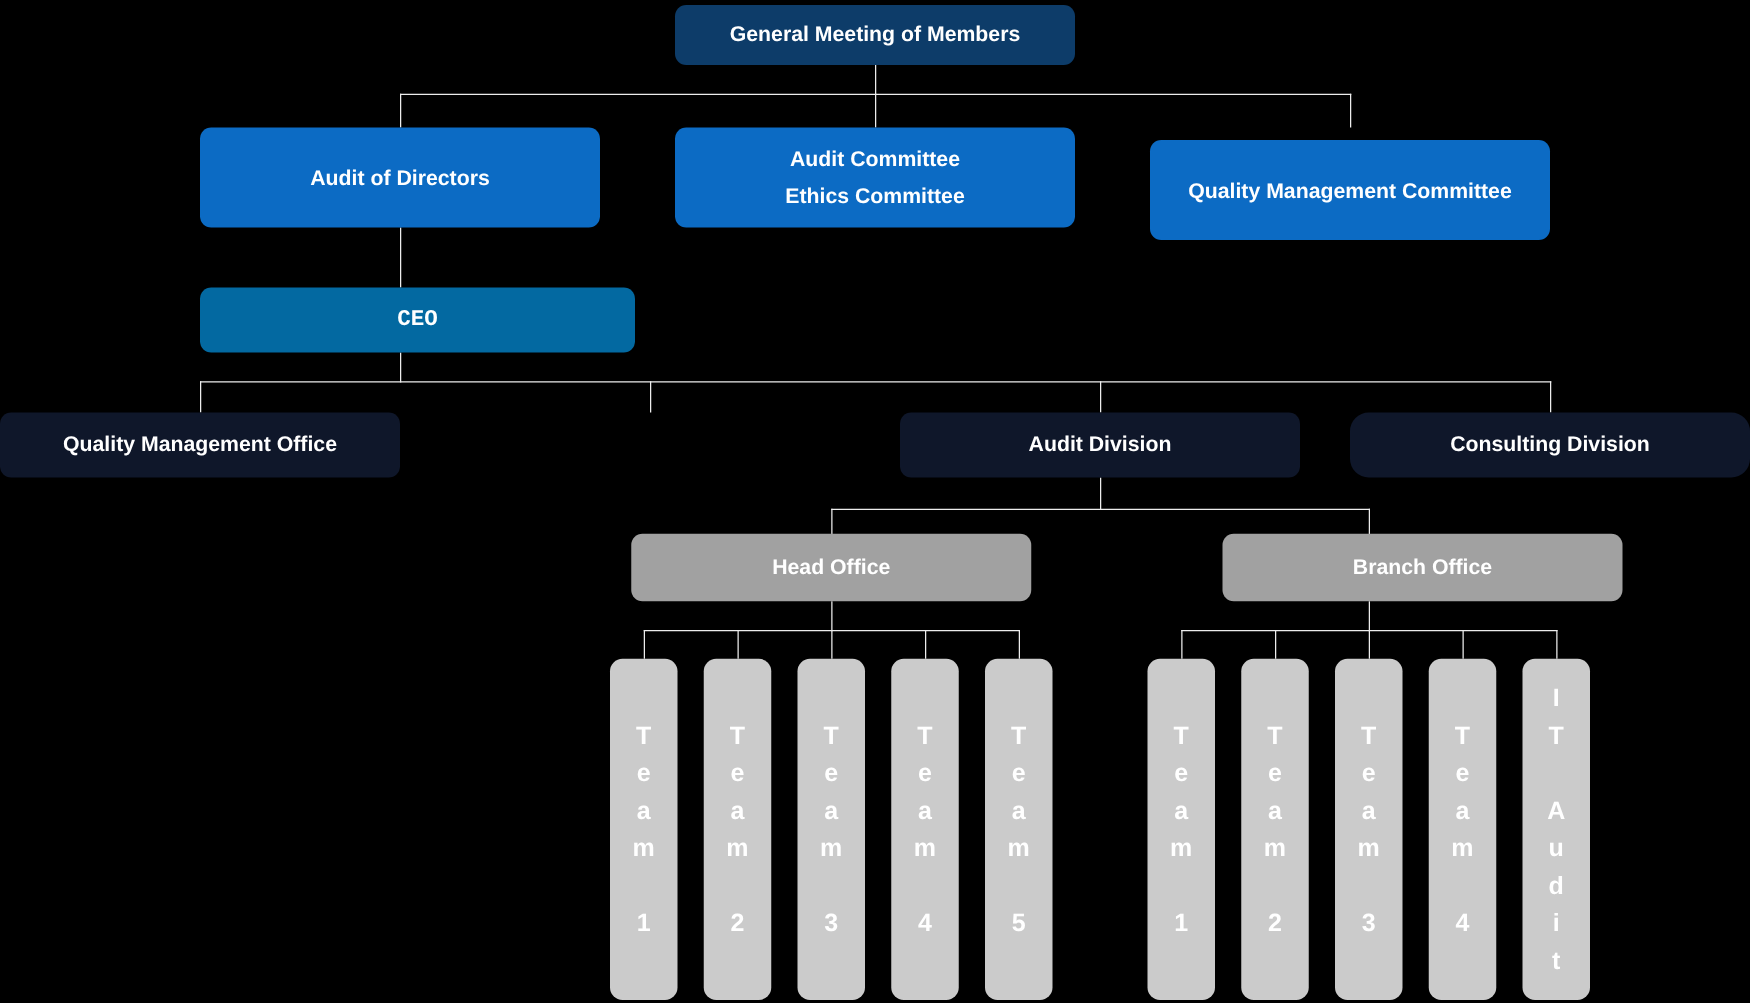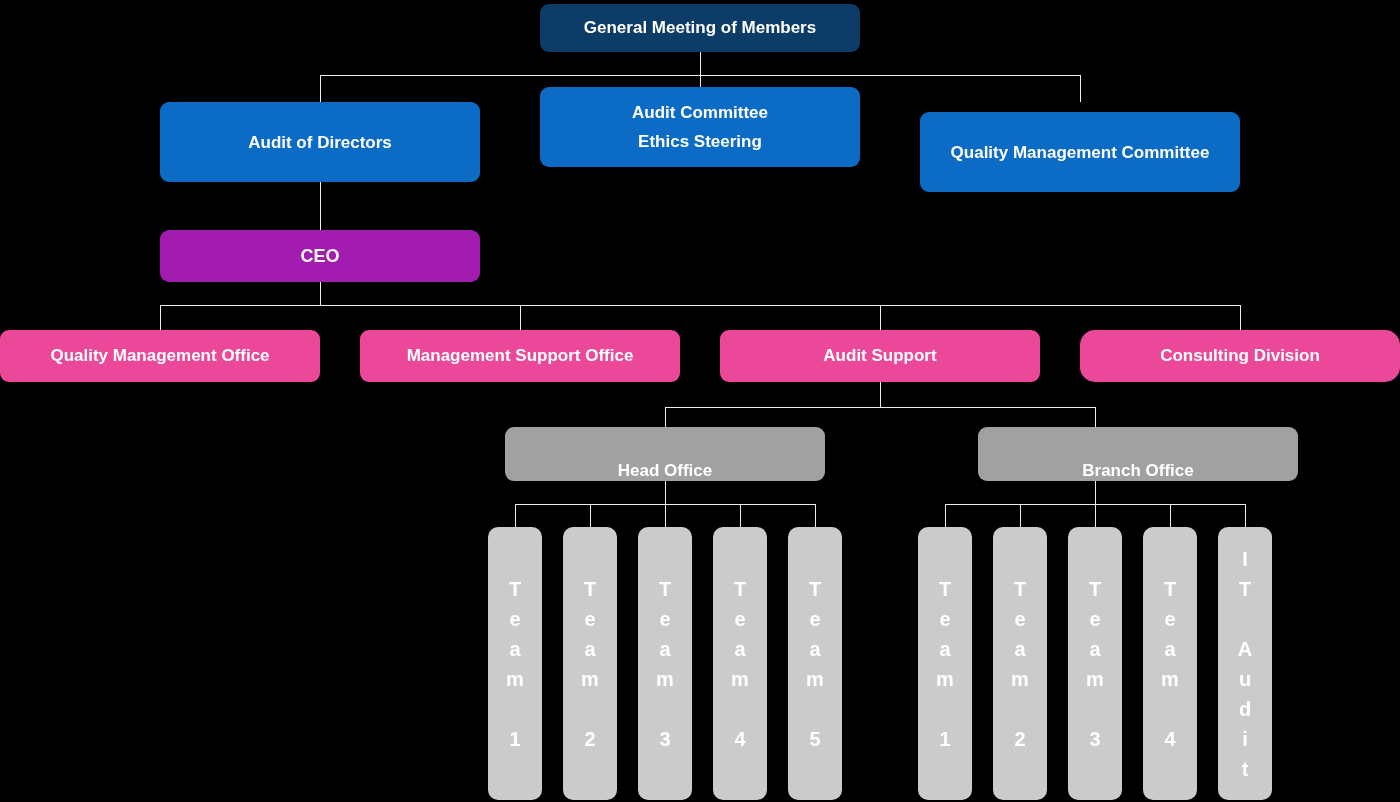--- a/index.html
+++ b/index.html
@@ -3,23 +3,23 @@
 <meta charset="utf-8">
 <style>
   html,body{margin:0;padding:0;background:#000;}
   body{width:1400px;height:802px;overflow:hidden;font-family:"Liberation Sans",sans-serif;}
   .canvas{position:relative;width:1400px;height:802px;background:#000000;}
   .node{position:absolute;display:flex;flex-direction:column;align-items:center;justify-content:center;
         color:#ffffff;text-align:center;box-sizing:border-box;}
   .node span{display:block;}
   .root-box{width:320px;height:48px;background:#0d3c69;border-radius:9px;font-size:17px;font-weight:700;}
   .committee-box{width:320px;height:80px;background:#0c6bc4;border-radius:9px;font-size:17px;font-weight:700;line-height:29px;}
-  .ceo-box{width:320px;height:52px;background:#a21caf;border-radius:9px;font-size:18px;font-weight:700;}
-  .division-box{width:320px;height:52px;background:#ec4899;border-radius:9px;font-size:17px;font-weight:700;}
-  .office-box{width:320px;height:54px;background:#a1a1a1;border-radius:9px;font-size:17px;font-weight:600;justify-content:flex-end;}
+  .ceo-box{width:348px;height:52px;background:#0369a1;border-radius:9px;font-size:18px;font-weight:700;font-family:Liberation Mono, monospace;}
+  .division-box{width:320px;height:52px;background:#0f172a;border-radius:9px;font-size:17px;font-weight:700;}
+  .office-box{width:320px;height:54px;background:#a1a1a1;border-radius:9px;font-size:17px;font-weight:600;}
   .team-box{width:54px;height:273px;background:#cbcbcb;border-radius:10px;}
   .vtext{white-space:pre-line;font-size:20px;line-height:30px;font-weight:600;color:#ffffff;text-align:center;}
   .ch,.cv{position:absolute;background:#ededed;}
   .ch{height:1px;}
   .cv{width:1px;}
 </style>
 </head>
 <body>
 
 <div class="canvas">
@@ -55,40 +55,37 @@
   <div class="cv" style="left:1170px;top:504px;height:23px"></div>
   <div class="cv" style="left:1245px;top:504px;height:23px"></div>
 
   <div class="node root-box" style="left:540px;top:4px;">
     <span>General Meeting of Members</span>
   </div>
 
   <div class="node committee-box" style="left:160px;top:102px;">
     <span>Audit of Directors</span>
   </div>
-  <div class="node committee-box" style="left:540px;top:87px;">
+  <div class="node committee-box" style="left:540px;top:102px;">
     <span>Audit Committee</span>
-    <span>Ethics Steering</span>
+    <span>Ethics Committee</span>
   </div>
   <div class="node committee-box" style="left:920px;top:112px;">
     <span>Quality Management Committee</span>
   </div>
 
   <div class="node ceo-box" style="left:160px;top:230px;">
     <span>CEO</span>
   </div>
 
   <div class="node division-box" style="left:0px;top:330px;">
     <span>Quality Management Office</span>
   </div>
-  <div class="node division-box" style="left:360px;top:330px;">
-    <span>Management Support Office</span>
-  </div>
   <div class="node division-box" style="left:720px;top:330px;">
-    <span>Audit Support</span>
+    <span>Audit Division</span>
   </div>
   <div class="node division-box" style="left:1080px;top:330px;border-radius:15px;">
     <span>Consulting Division</span>
   </div>
 
   <div class="node office-box" style="left:505px;top:427px;">
     <span>Head Office</span>
   </div>
   <div class="node office-box" style="left:978px;top:427px;">
     <span>Branch Office</span>

